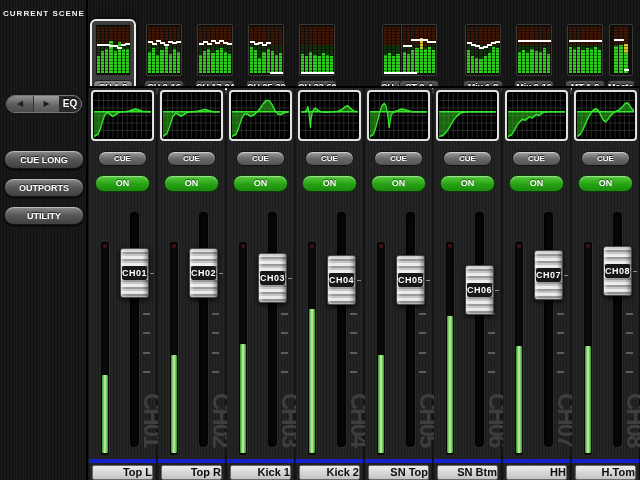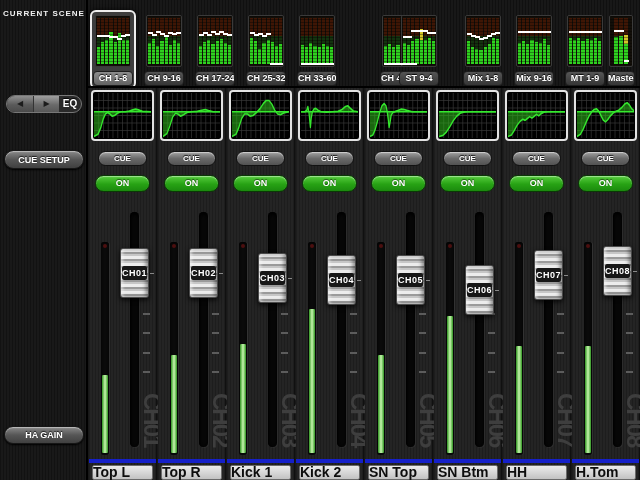--- a/index.html
+++ b/index.html
@@ -37,21 +37,21 @@
               display:flex; align-items:center; justify-content:center; }
   .side-btn.setup { top:122px; } .side-btn.cueclear { top:150px; }
   .side-btn.outports { top:178px; } .side-btn.utility { top:206px; }
   .side-btn.sof { top:306px; height:40px; border-radius:14px; line-height:1.25;
                   background:linear-gradient(180deg,#9e9e9e,#6e6e6e 55%,#575757); padding:0 6px; }
   .side-btn.dca { top:360px; height:18px; }
   .side-btn.hagain { top:426px; height:18px; }
   .side-btn.longfaders { top:456px; height:18px; }
 
   
-  .tabbar { position:absolute; left:88px; top:7px; width:552px; height:86px; }
+  .tabbar { position:absolute; left:88px; top:16px; width:552px; height:86px; }
   .tab { position:absolute; top:3px; height:79px; border:2px solid transparent; border-radius:6px; cursor:pointer; }
   .tab.selected { border-color:#ededed; background:#3d3d3d; box-shadow:0 0 5px rgba(0,0,0,.8); }
   .tab-meter { position:absolute; top:3px; left:3px; right:3px; height:52px;
                background:#120e08; border:1px solid #3a3a3a; border-radius:2px;
                display:flex; gap:1px; justify-content:center; align-items:stretch; padding:2px 1px; }
   .tab-meter::after { content:''; position:absolute; inset:0; pointer-events:none;
                background:repeating-linear-gradient(180deg, rgba(0,0,0,.35) 0 1px, transparent 1px 3px); }
   .mbar { position:relative; width:4px;
           background:linear-gradient(180deg,#3f1605 0,#3f1605 40%,#14330f 40%,#14330f 100%); }
   .mbar .lit { position:absolute; bottom:0; left:0; width:100%; background:#2fd11f; }
@@ -104,40 +104,41 @@
   .knob-label { position:absolute; top:50%; transform:translateY(-50%); left:1px; right:1px; height:14px;
                 background:#171717; border-radius:2px; color:#fff; font-size:9px; font-weight:bold;
                 text-align:center; line-height:14px; letter-spacing:.5px; }
 
   .watermark { position:absolute; left:49px; top:305px; writing-mode:vertical-rl;
                font-size:24px; font-weight:bold; color:#3e3e3e; letter-spacing:-2px; z-index:0; }
 
   .strip-blue { position:absolute; left:0; right:0; top:371px; height:4px; background:#1520c8; }
   .name-plate { position:absolute; left:3px; right:3px; top:377px; height:15px; border-radius:2px;
                 background:linear-gradient(180deg,#ececec,#c2c2c2); border:1px solid #6a6a6a;
-                color:#0d0d0d; font-size:14px; font-weight:bold; text-align:left; line-height:13px; cursor:pointer; }
+                color:#0d0d0d; font-size:11px; font-weight:bold; text-align:right; line-height:13px; cursor:pointer; }
 </style>
 </head>
 <body>
 
 <div class="app">
 
   <aside class="sidebar">
     <div class="scene">
       <div class="scene-label">CURRENT SCENE</div>
     </div>
 
     <div class="nav-pill">
       <button class="nav-arrow left">◀</button>
       <button class="nav-arrow right">▶</button>
       <span class="nav-eq">EQ</span>
     </div>
 
-    <button class="side-btn cueclear">CUE SETUP</button>
-    <button class="side-btn hagain">HA GAIN</button>
+    <button class="side-btn cueclear">CUE LONG</button>
+    <button class="side-btn outports">OUTPORTS</button>
+    <button class="side-btn utility">UTILITY</button>
   </aside>
 
   <div class="tabbar">
       <div class="tab selected" style="left: 2px; width: 46px;">
         <div class="tab-meter">
           <div class="mbar">
             <div class="lit" style="height: 38%;"></div>
             <div class="dash" style="top: 36%;"></div>
           </div>
           <div class="mbar">

